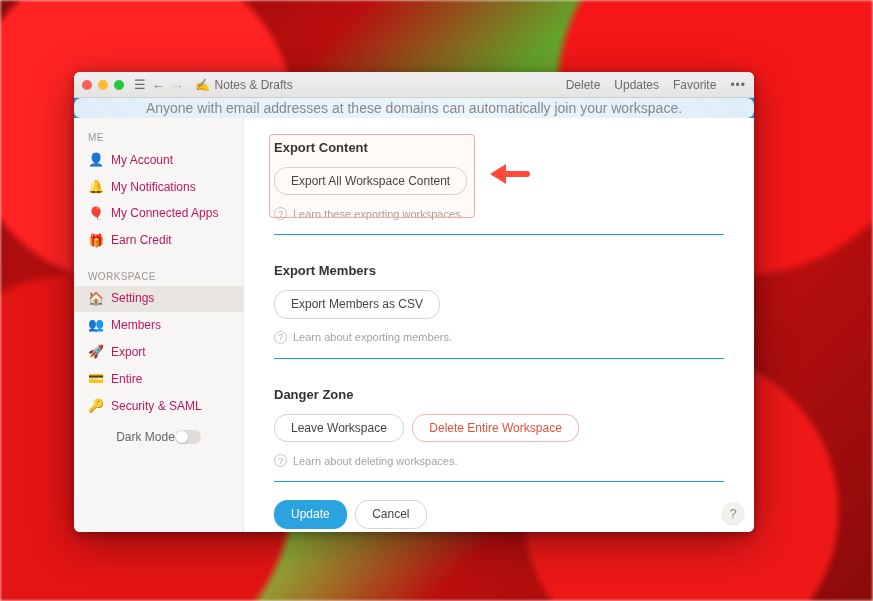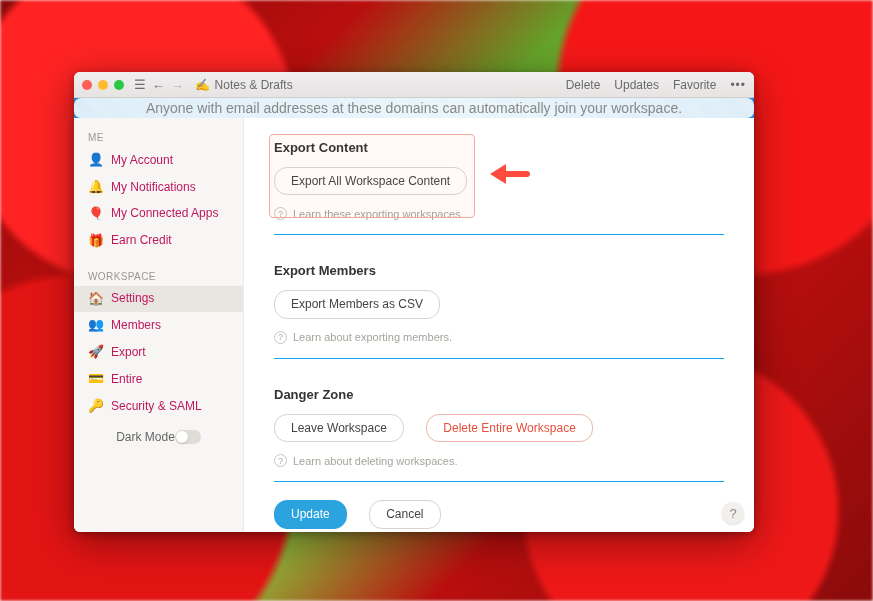--- a/index.html
+++ b/index.html
@@ -83,21 +83,21 @@
   
   .main { flex:1; background:#fff; overflow-y:auto; padding:0; position:relative; }
   .settings { padding:0 30px; }
 
   .section { padding:22px 0 0; }
   .section + .section { margin-top:6px; }
   .section.bordered { border-bottom:1px solid #0ea5e9; padding-bottom:14px; }
   .sec-title { font-size:13px; font-weight:600; color:#333; margin-bottom:12px; }
 
   .btn { display:inline-block; font-size:12px; padding:6px 16px; border:1px solid #d7d4d0; border-radius:13px; background:#fff; color:#444; cursor:default; line-height:1.2; }
-  .btn + .btn { margin-left:18px; }
+  .btn + .btn { margin-left:4px; }
   .btn.danger { color:#e84e3c; border-color:#f0b4ac; }
   .btn.primary { background:#2aa3df; border-color:#2aa3df; color:#fff; }
 
   .help-line { display:flex; align-items:center; gap:6px; font-size:11px; color:#a7a39d; margin-top:12px; }
   .help-q { display:inline-flex; align-items:center; justify-content:center; width:13px; height:13px; border:1px solid #c9c5bf; border-radius:50%; font-size:9px; color:#b2aea7; }
 
   .highlight-box { position:absolute; left:195px; top:16px; width:206px; height:84px; border:1px solid #f3a8a0; border-radius:4px; background:rgba(255,90,70,0.04); pointer-events:none; }
 
   .callout-arrow { position:absolute; left:414px; top:42px; pointer-events:none; }
   .callout-arrow svg { display:block; }

